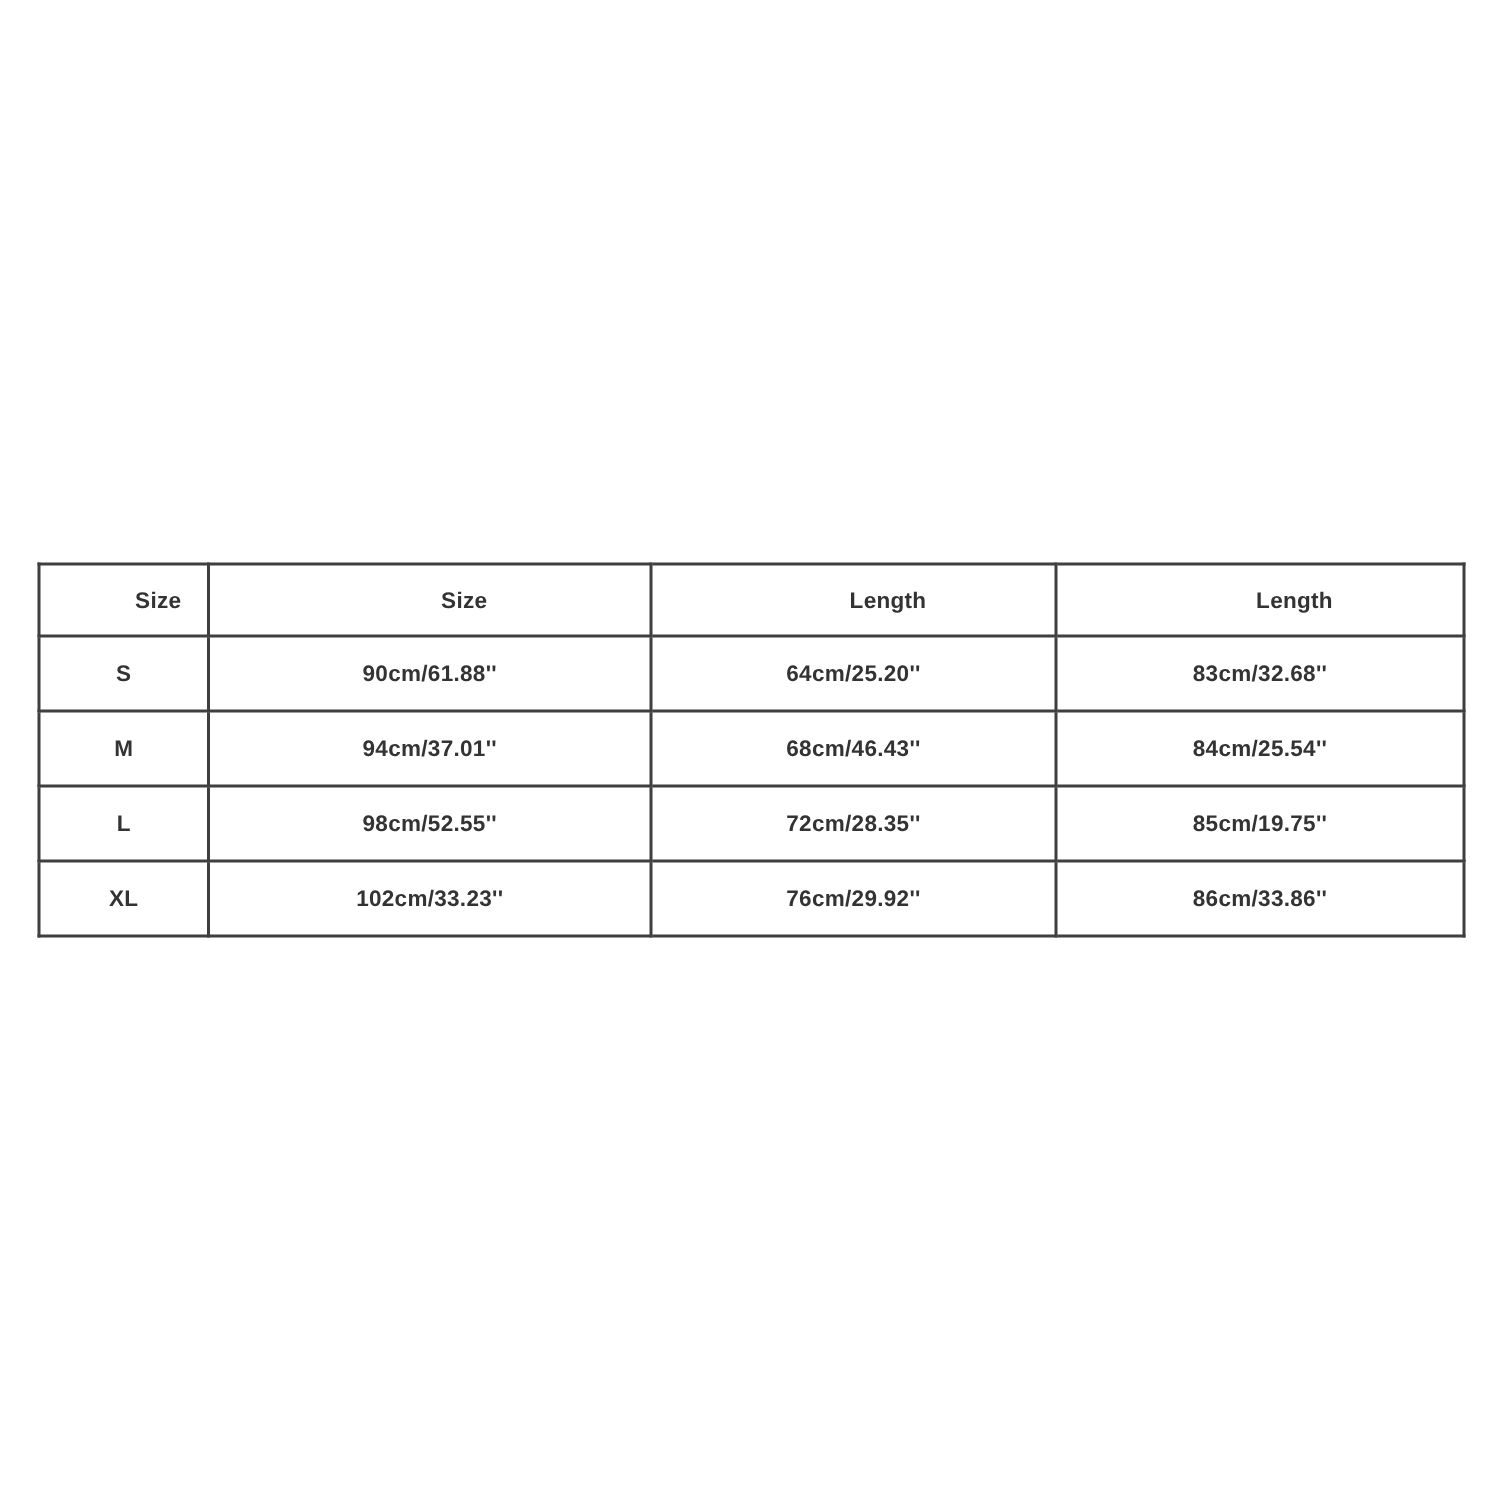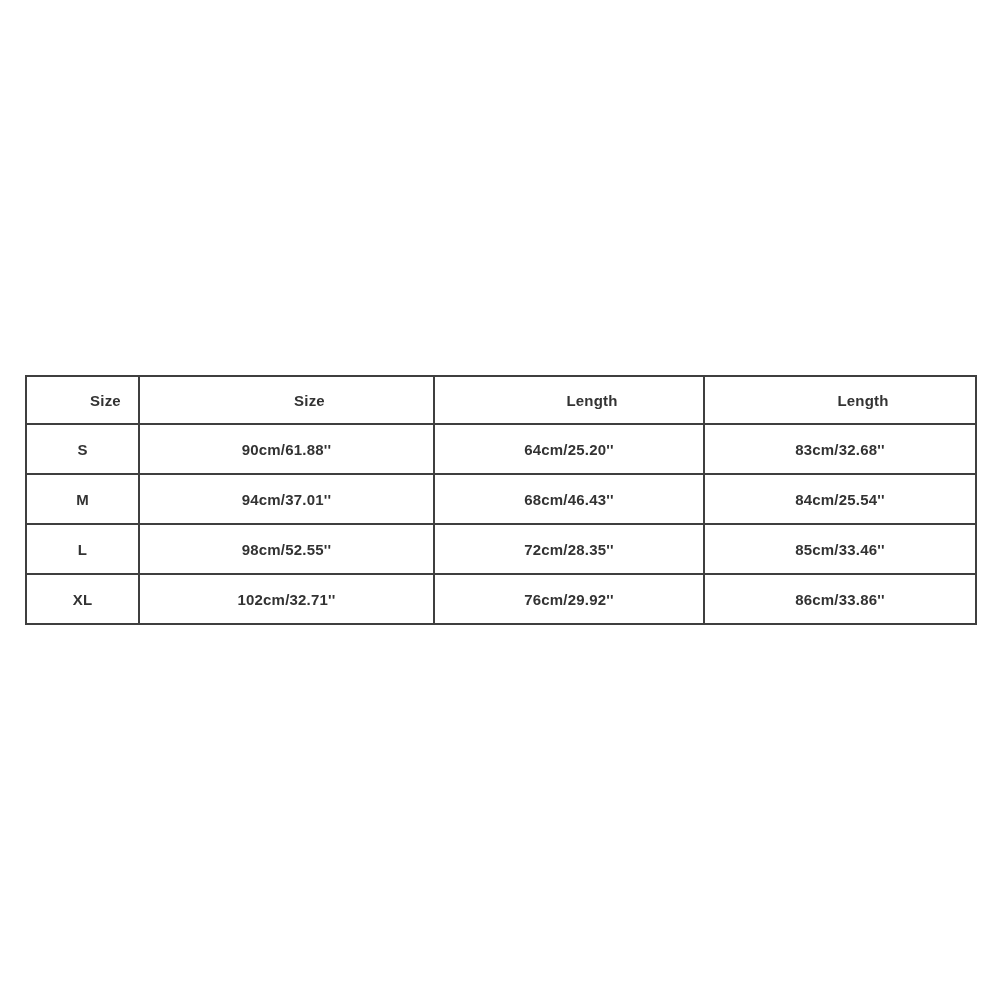--- a/index.html
+++ b/index.html
@@ -71,23 +71,23 @@
       <tr>
         <td>M</td>
         <td>94cm/37.01''</td>
         <td>68cm/46.43''</td>
         <td>84cm/25.54''</td>
       </tr>
       <tr>
         <td>L</td>
         <td>98cm/52.55''</td>
         <td>72cm/28.35''</td>
-        <td>85cm/33.46''</td>
+        <td>85cm/19.75''</td>
       </tr>
       <tr>
         <td>XL</td>
-        <td>102cm/32.71''</td>
+        <td>102cm/33.23''</td>
         <td>76cm/29.92''</td>
         <td>86cm/33.86''</td>
       </tr>
     </tbody>
   </table>
 </div>
 
 </body></html>

